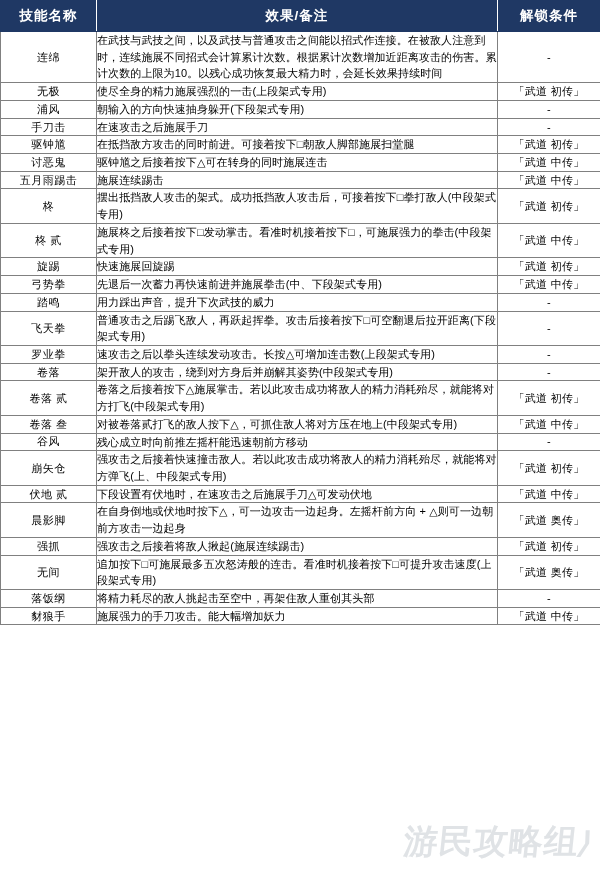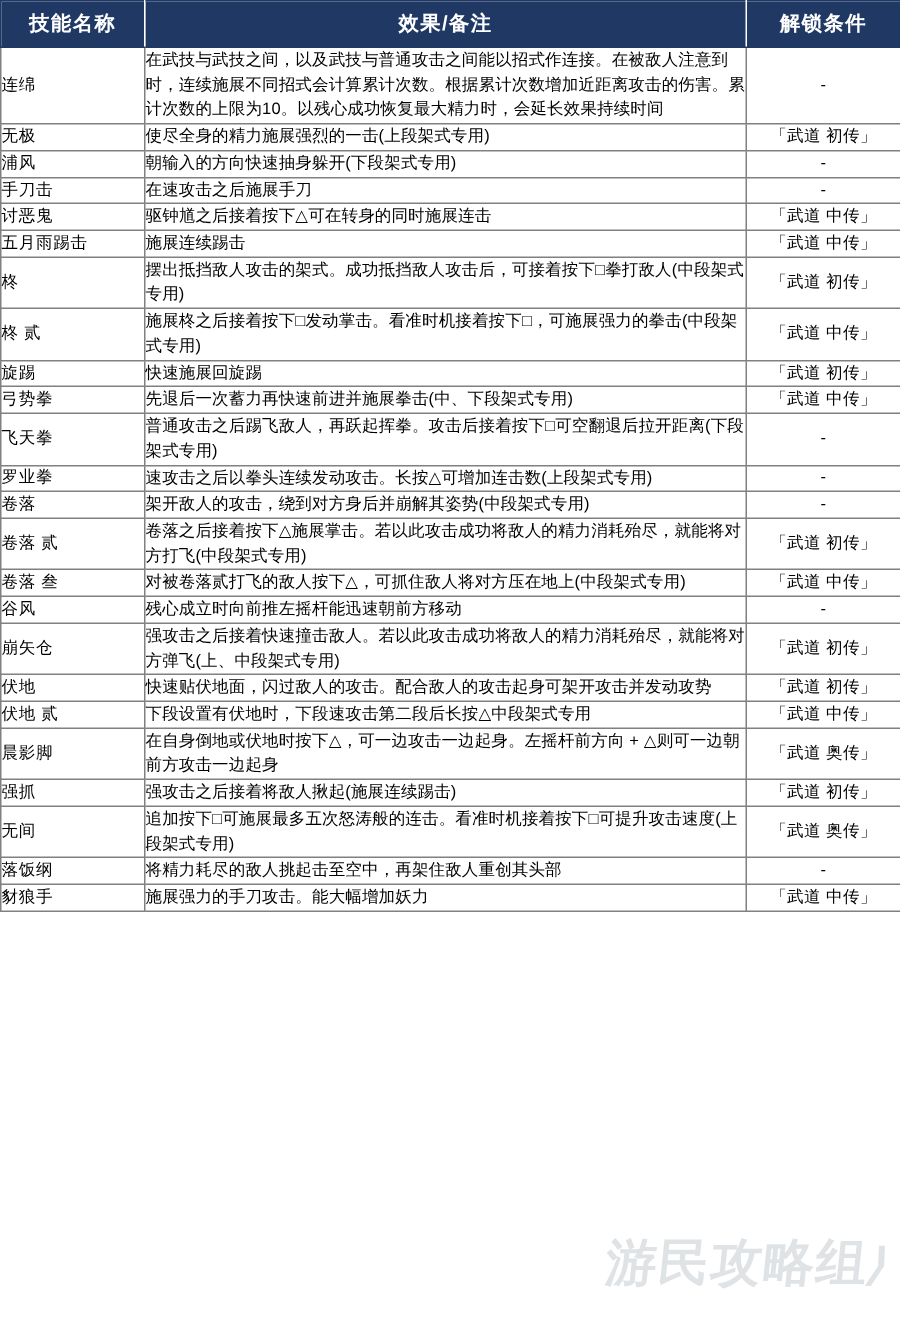--- a/index.html
+++ b/index.html
@@ -43,20 +43,21 @@
 
   #skill-table td {
     border: 1px solid #808080;
     font-size: 11px;
     color: #000000;
     padding: 0;
     vertical-align: middle;
     background: transparent;
   }
   td.name-cell {
+    text-align: center;
     padding: 2px 1px;
     line-height: 1.35;
     letter-spacing: 0.5px;
   }
   td.eff-cell {
     text-align: left;
     padding: 3px 3px 3px 5px;
     line-height: 1.52;
     letter-spacing: 0.1px;
   }
@@ -127,20 +128,25 @@
         <td class="name-cell">浦风</td>
         <td class="eff-cell">朝输入的方向快速抽身躲开(下段架式专用)</td>
         <td class="unlock-cell dash">-</td>
       </tr>
       <tr>
         <td class="name-cell">手刀击</td>
         <td class="eff-cell">在速攻击之后施展手刀</td>
         <td class="unlock-cell dash">-</td>
       </tr>
       <tr>
+        <td class="name-cell">驱钟馗</td>
+        <td class="eff-cell">在抵挡敌方攻击的同时前进。可接着按下□朝敌人脚部施展扫堂腿</td>
+        <td class="unlock-cell">「武道 初传」</td>
+      </tr>
+      <tr>
         <td class="name-cell">讨恶鬼</td>
         <td class="eff-cell">驱钟馗之后接着按下△可在转身的同时施展连击</td>
         <td class="unlock-cell">「武道 中传」</td>
       </tr>
       <tr>
         <td class="name-cell">五月雨踢击</td>
         <td class="eff-cell">施展连续踢击</td>
         <td class="unlock-cell">「武道 中传」</td>
       </tr>
       <tr>
@@ -157,20 +163,25 @@
         <td class="name-cell">旋踢</td>
         <td class="eff-cell">快速施展回旋踢</td>
         <td class="unlock-cell">「武道 初传」</td>
       </tr>
       <tr>
         <td class="name-cell">弓势拳</td>
         <td class="eff-cell">先退后一次蓄力再快速前进并施展拳击(中、下段架式专用)</td>
         <td class="unlock-cell">「武道 中传」</td>
       </tr>
       <tr>
+        <td class="name-cell">踏鸣</td>
+        <td class="eff-cell">用力踩出声音，提升下次武技的威力</td>
+        <td class="unlock-cell dash">-</td>
+      </tr>
+      <tr>
         <td class="name-cell">飞天拳</td>
         <td class="eff-cell">普通攻击之后踢飞敌人，再跃起挥拳。攻击后接着按下□可空翻退后拉开距离(下段架式专用)</td>
         <td class="unlock-cell dash">-</td>
       </tr>
       <tr>
         <td class="name-cell">罗业拳</td>
         <td class="eff-cell">速攻击之后以拳头连续发动攻击。长按△可增加连击数(上段架式专用)</td>
         <td class="unlock-cell dash">-</td>
       </tr>
       <tr>
@@ -192,27 +203,22 @@
         <td class="name-cell">谷风</td>
         <td class="eff-cell">残心成立时向前推左摇杆能迅速朝前方移动</td>
         <td class="unlock-cell dash">-</td>
       </tr>
       <tr>
         <td class="name-cell">崩矢仓</td>
         <td class="eff-cell">强攻击之后接着快速撞击敌人。若以此攻击成功将敌人的精力消耗殆尽，就能将对方弹飞(上、中段架式专用)</td>
         <td class="unlock-cell">「武道 初传」</td>
       </tr>
       <tr>
-        <td class="name-cell">伏地</td>
-        <td class="eff-cell">快速贴伏地面，闪过敌人的攻击。配合敌人的攻击起身可架开攻击并发动攻势</td>
-        <td class="unlock-cell">「武道 初传」</td>
-      </tr>
-      <tr>
         <td class="name-cell">伏地 贰</td>
-        <td class="eff-cell">下段设置有伏地时，下段速攻击第二段后长按△中段架式专用</td>
+        <td class="eff-cell">下段设置有伏地时，在速攻击之后施展手刀△可发动伏地</td>
         <td class="unlock-cell">「武道 中传」</td>
       </tr>
       <tr>
         <td class="name-cell">晨影脚</td>
         <td class="eff-cell">在自身倒地或伏地时按下△，可一边攻击一边起身。左摇杆前方向 + △则可一边朝前方攻击一边起身</td>
         <td class="unlock-cell">「武道 奥传」</td>
       </tr>
       <tr>
         <td class="name-cell">强抓</td>
         <td class="eff-cell">强攻击之后接着将敌人揪起(施展连续踢击)</td>

